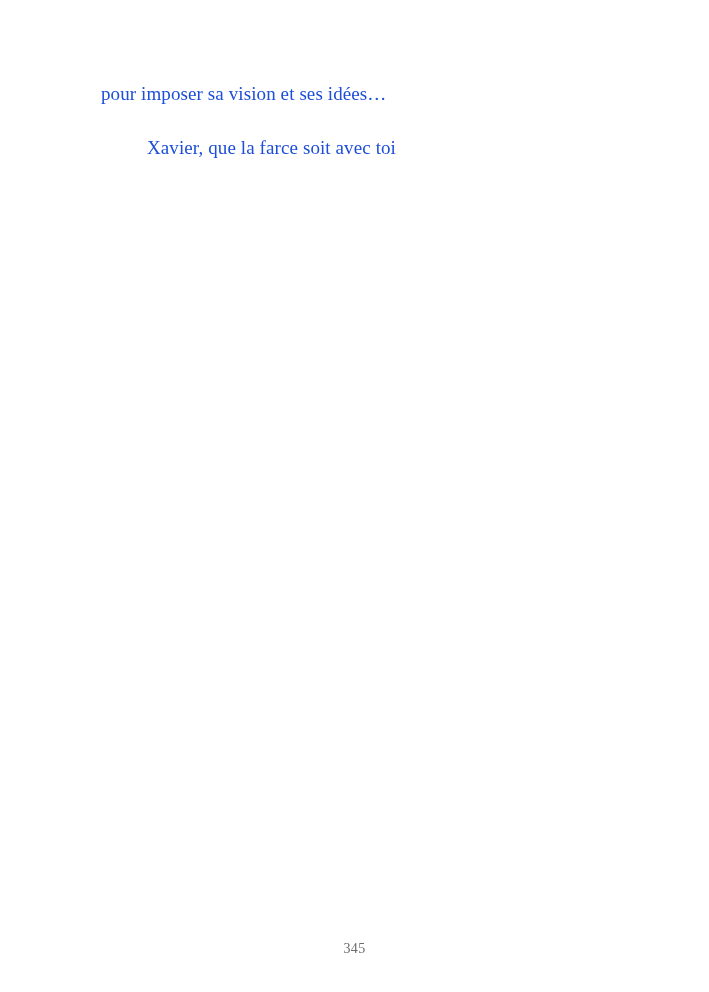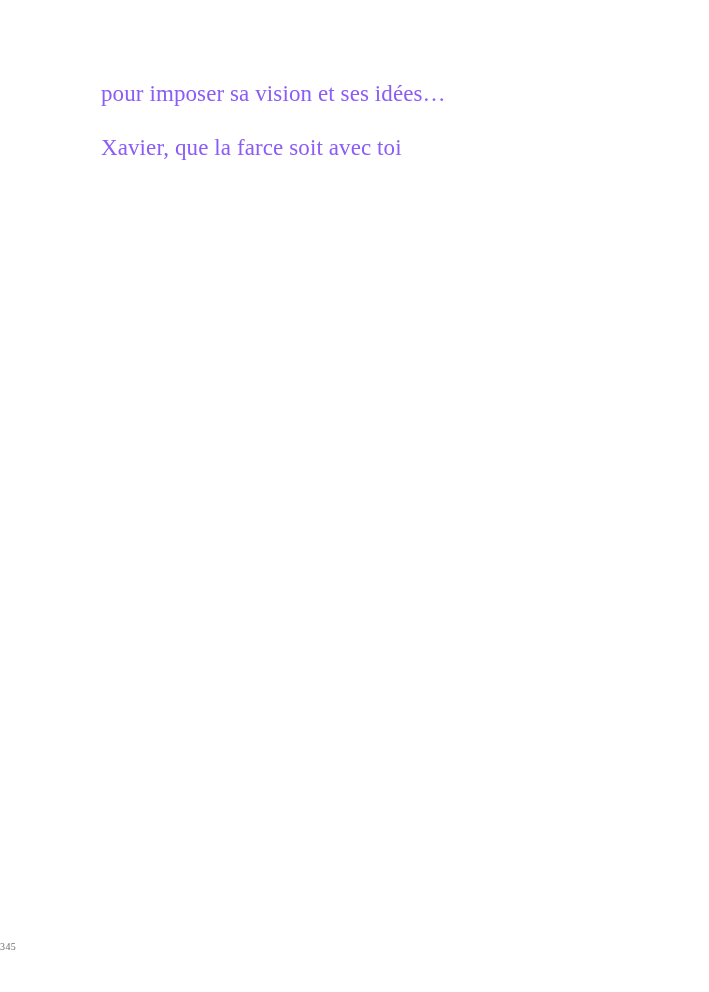--- a/index.html
+++ b/index.html
@@ -20,39 +20,40 @@
     inset: 0;
   }
   .text-block {
     position: absolute;
     left: 101px;
     top: 80px;
     width: 510px;
   }
   .para {
     margin: 0 0 26px 0;
-    font-size: 23px;
+    font-size: 19px;
     line-height: 28px;
-    color: #8b5cf6;
+    color: #1d4ed8;
     letter-spacing: 0.1px;
   }
   .para:last-child {
     margin-bottom: 0;
+    margin-left: 46px;
   }
   .para .line {
     display: block;
     white-space: pre-wrap;
   }
   .folio {
     position: absolute;
     left: 0;
     right: 0;
     top: 941px;
-    text-align: left;
-    font-size: 10px;
+    text-align: center;
+    font-size: 14px;
     color: #6b6b6b;
     font-family: "Liberation Serif", "DejaVu Serif", serif;
     letter-spacing: 0.4px;
   }
 </style>
 </head>
 <body>
 
 <div class="page">
 

